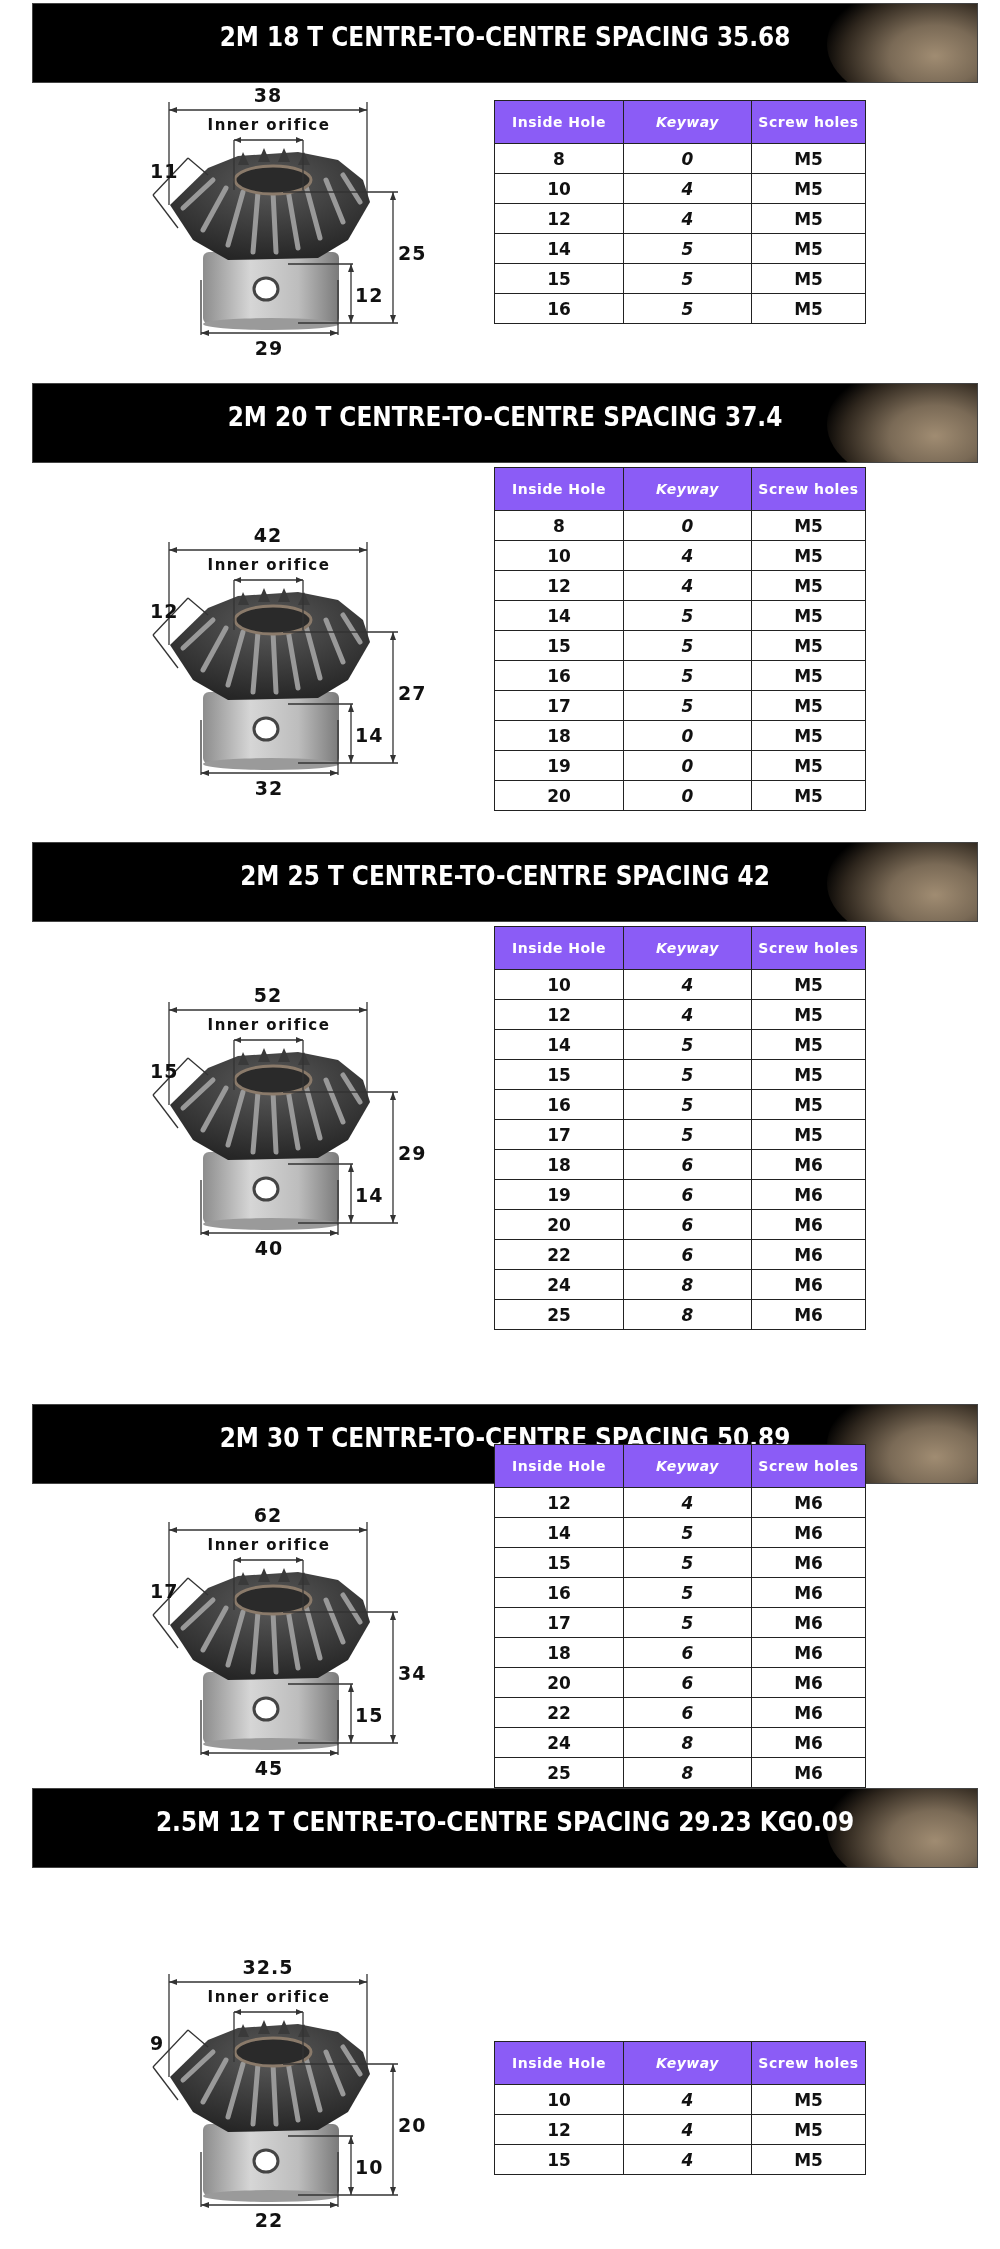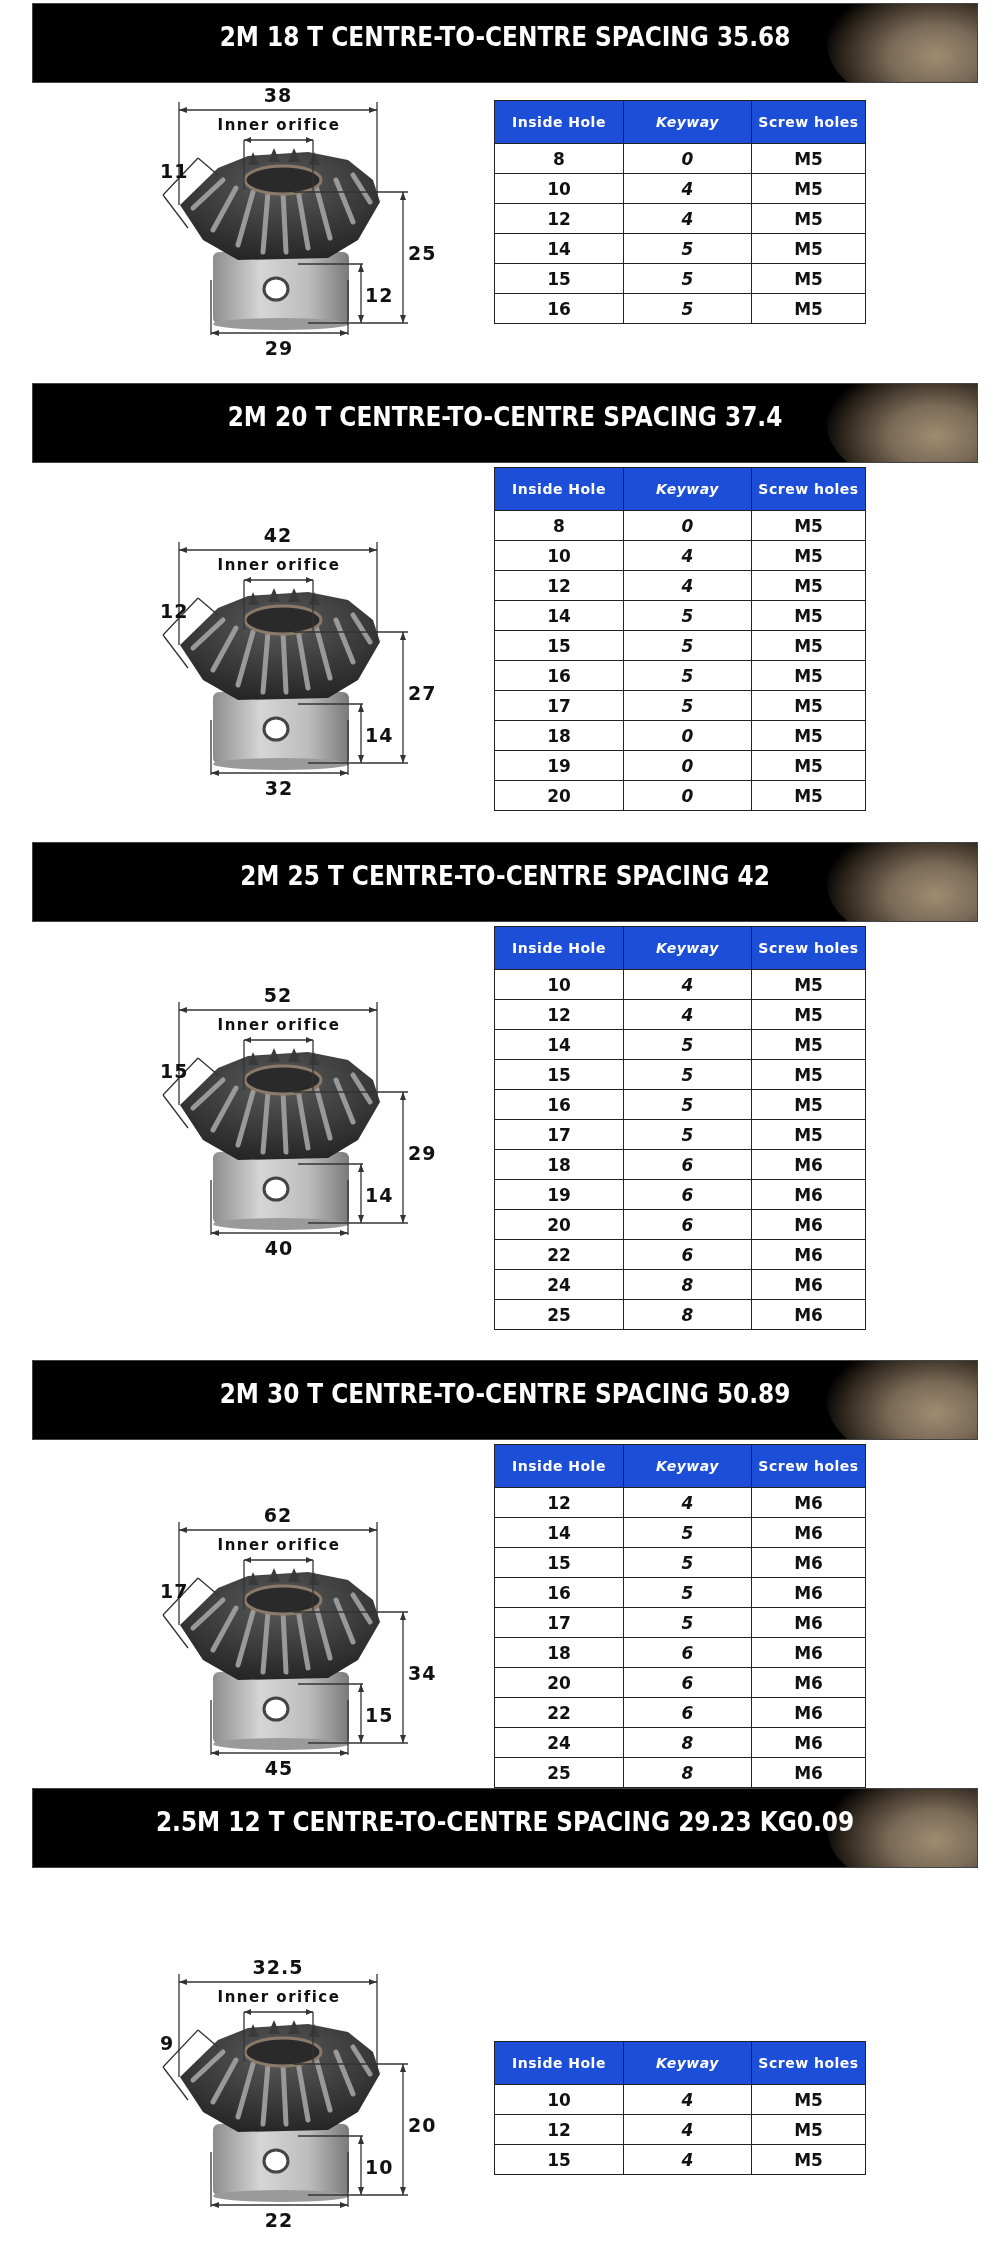--- a/index.html
+++ b/index.html
@@ -2,23 +2,23 @@
 <html><head>
 <meta charset="utf-8">
 <style>
   html, body { margin:0; padding:0; background:#ffffff; }
   body { width:1000px; height:2249px; position:relative; overflow:hidden; font-family:"DejaVu Sans", sans-serif; }
   .banner { position:absolute; left:32px; width:946px; height:80px; background:#000; border:1px solid #444; box-sizing:border-box; overflow:hidden; }
   .banner .glow { position:absolute; right:-30px; top:-20px; width:180px; height:120px; border-radius:50%;
     background: radial-gradient(ellipse at 60% 60%, #a08c72 0%, #7a6a56 30%, #2e261d 60%, rgba(0,0,0,0) 75%); }
   .banner .title { position:absolute; left:0; right:0; top:0; height:68px; line-height:66px; text-align:center; color:#fff;
     font-family:"DejaVu Sans", sans-serif; font-weight:bold; font-size:27px; letter-spacing:0px; transform:scaleX(0.86); }
-  .diagram { position:absolute; left:158px; width:300px; height:280px; }
+  .diagram { position:absolute; left:148px; width:300px; height:280px; }
   .spec-table { position:absolute; left:494px; width:372px; border-collapse:collapse; font-family:"DejaVu Sans", sans-serif; }
-  .spec-table th { background:#1d4ed8; color:#fff; font-size:14px; font-weight:bold; height:42px; border:1px solid #222; padding:0; letter-spacing:0.5px; }
+  .spec-table th { background:#8b5cf6; color:#fff; font-size:14px; font-weight:bold; height:42px; border:1px solid #222; padding:0; letter-spacing:0.5px; }
   .spec-table td { font-size:17px; font-weight:bold; color:#111; text-align:center; height:29px; border:1px solid #222; padding:0; }
   .spec-table th:nth-child(1), .spec-table td:nth-child(1) { width:128px; }
   .spec-table th:nth-child(2), .spec-table td:nth-child(2) { width:127px;font-style:italic; }
   .spec-table td:nth-child(1) { text-align:center; }
   .dim { font-family:"DejaVu Sans", sans-serif; font-size:19px; font-weight:bold; fill:#111; letter-spacing:1px; }
   .dim-label { font-family:"DejaVu Sans", sans-serif; font-size:15px; font-weight:bold; fill:#111; letter-spacing:1.5px; }
 </style>
 </head>
 <body>
 
@@ -449,21 +449,21 @@
         <td>M6</td>
       </tr>
       <tr>
         <td>25</td>
         <td>8</td>
         <td>M6</td>
       </tr>
     </tbody>
   </table>
 
-<div class="banner" style="top:1360px">
+<div class="banner" style="top:1404px">
   <div class="glow"></div>
   <div class="title">2M 30 T CENTRE-TO-CENTRE SPACING 50.89</div>
 </div>
 <div class="diagram" style="top:1500px">
   <svg width="300" height="280" viewBox="0 0 300 280">
     <defs>
       <linearGradient id="hubgrad" x1="0" x2="1" y1="0" y2="0">
         <stop offset="0" stop-color="#8d8d8d"></stop>
           <stop offset="0.35" stop-color="#d6d6d6"></stop>
         <stop offset="0.7" stop-color="#bdbdbd"></stop>

